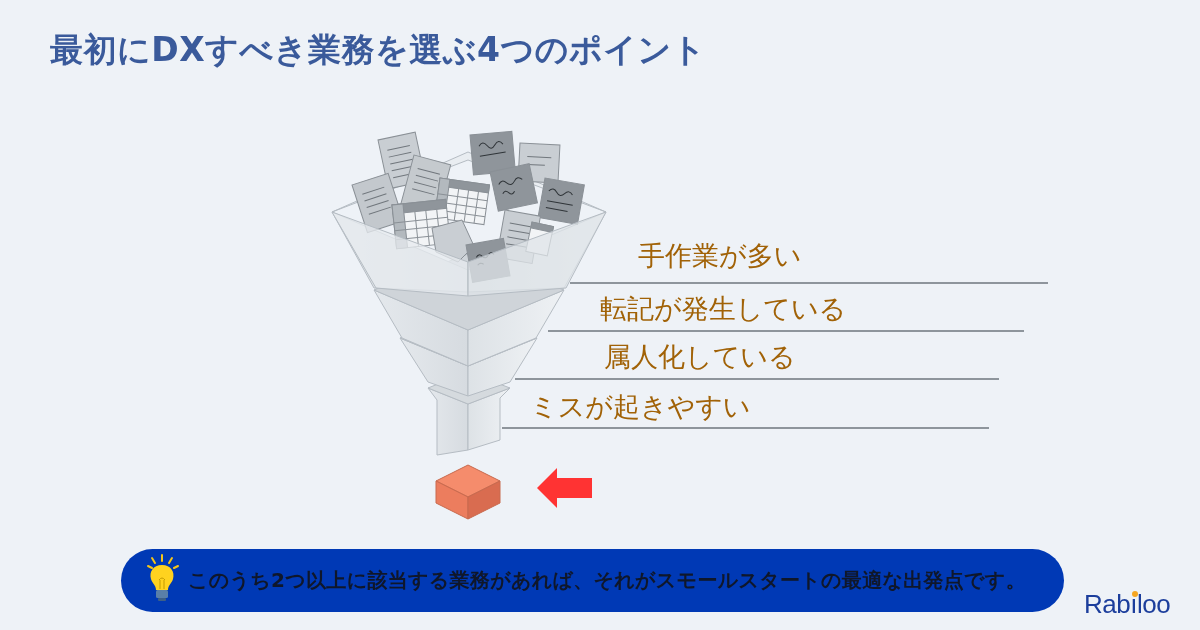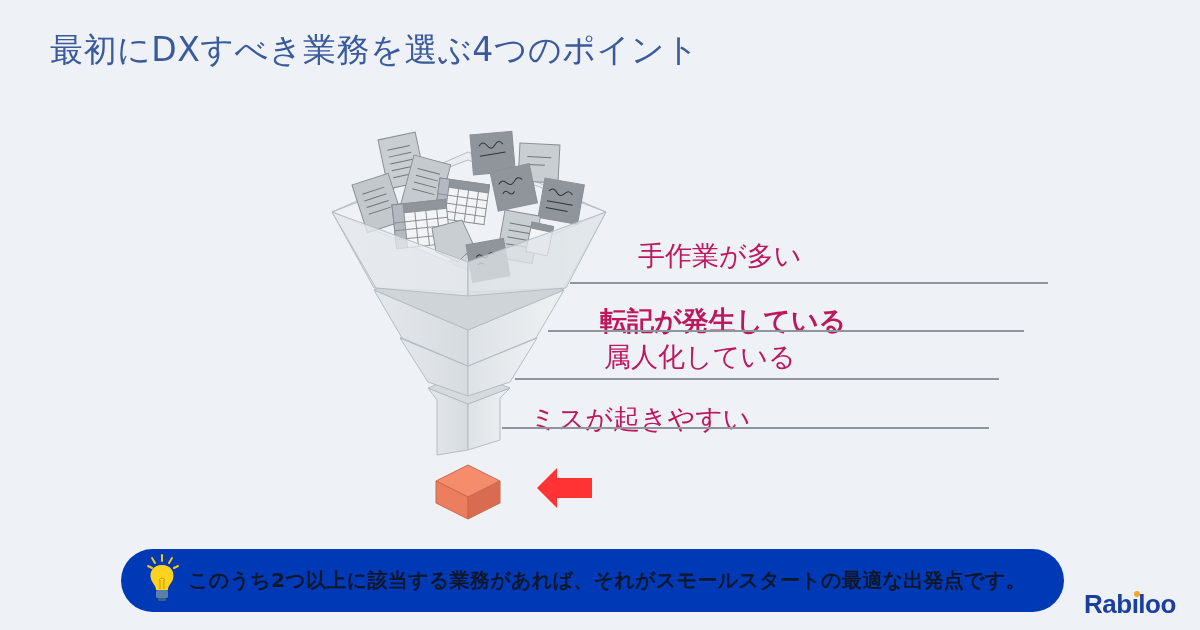--- a/index.html
+++ b/index.html
@@ -1,24 +1,24 @@
 <!DOCTYPE html>
 <html><head>
 <meta charset="utf-8">
 <style>
   html,body{margin:0;padding:0;}
   body{width:1200px;height:630px;background:#eef2f7;position:relative;overflow:hidden;font-family:"DejaVu Sans","Liberation Sans",sans-serif;}
-  .title{position:absolute;left:50px;top:28px;font-size:33px;font-weight:normal;color:#3a5a9b;letter-spacing:0.5px;}
+  .title{position:absolute;left:50px;top:28px;font-size:33px;font-weight:bold;color:#3a5a9b;letter-spacing:0.5px;}
   .funnel{position:absolute;left:0;top:0;width:1200px;height:630px;}
-  .label{position:absolute;font-size:27px;color:#be185d;white-space:nowrap;}
+  .label{position:absolute;font-size:27px;color:#a16207;white-space:nowrap;}
   .rule{position:absolute;height:1.5px;background:#8e959c;}
   .banner{position:absolute;left:121px;top:549px;width:943px;height:63px;background:#0039b5;border-radius:32px;}
   .banner-text{position:absolute;left:188px;top:567px;font-size:20px;font-weight:bold;color:#0f172a;white-space:nowrap;letter-spacing:0.3px;}
   .bulb{position:absolute;left:146px;top:554px;}
-  .logo{position:absolute;left:1084px;top:589px;font-family:"Liberation Sans",sans-serif;font-weight:bold;font-size:26px;color:#1c3e9c;letter-spacing:-0.5px;}
+  .logo{position:absolute;left:1084px;top:589px;font-family:"Liberation Sans",sans-serif;font-weight:normal;font-size:26px;color:#1c3e9c;letter-spacing:-0.5px;}
   .logo .i{position:relative;display:inline-block;}
   .logo .dot{position:absolute;left:2px;top:2px;width:6px;height:6px;border-radius:50%;background:#f5a623;}
   .cube{position:absolute;left:432px;top:461px;}
   .arrow{position:absolute;left:535px;top:466px;}
 </style>
 </head>
 <body>
 
 <div class="title">最初にDXすべき業務を選ぶ4つのポイント</div>
 
@@ -170,27 +170,27 @@
 
   <g stroke="#b5bcc3" stroke-width="1">
     <polygon points="332,212 468,262 468,296 376,288" fill="#e7ebef" fill-opacity="0.75"></polygon>
     <polygon points="468,262 606,212 566,288 468,296" fill="#dfe4e8" fill-opacity="0.75"></polygon>
   </g>
 </svg>
 
 <div class="label" style="left:638px;top:238px;">手作業が多い</div>
 <div class="rule" style="left:570px;top:282px;width:478px;"></div>
 
-<div class="label" style="left:600px;top:303px;font-weight:bold;">転記が発生している</div>
+<div class="label" style="left:600px;top:291px;">転記が発生している</div>
 <div class="rule" style="left:548px;top:330px;width:476px;"></div>
 
 <div class="label" style="left:568px;top:339px;margin-left:36px;">属人化している</div>
 <div class="rule" style="left:515px;top:378px;width:484px;"></div>
 
-<div class="label" style="left:530px;top:389px;margin-top:12px;">ミスが起きやすい</div>
+<div class="label" style="left:530px;top:389px;">ミスが起きやすい</div>
 <div class="rule" style="left:502px;top:427px;width:487px;"></div>
 
 <svg class="cube" width="72" height="62" viewBox="0 0 72 62">
   <polygon points="4,20 36,4 68,20 36,36" fill="#f58c6c" stroke="#c86a4e" stroke-width="1"></polygon>
   <polygon points="4,20 36,36 36,58 4,42" fill="#ec7d5e" stroke="#c86a4e" stroke-width="1"></polygon>
   <polygon points="36,36 68,20 68,42 36,58" fill="#d96c50" stroke="#c86a4e" stroke-width="1"></polygon>
 </svg>
 
 <svg class="arrow" width="60" height="44" viewBox="0 0 60 44">
   <polygon points="2,22 22,2 22,12 57,12 57,32 22,32 22,42" fill="#ff3333"></polygon>

